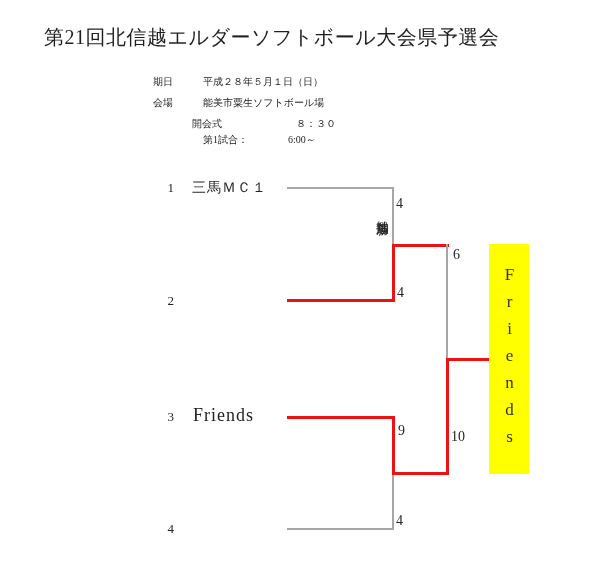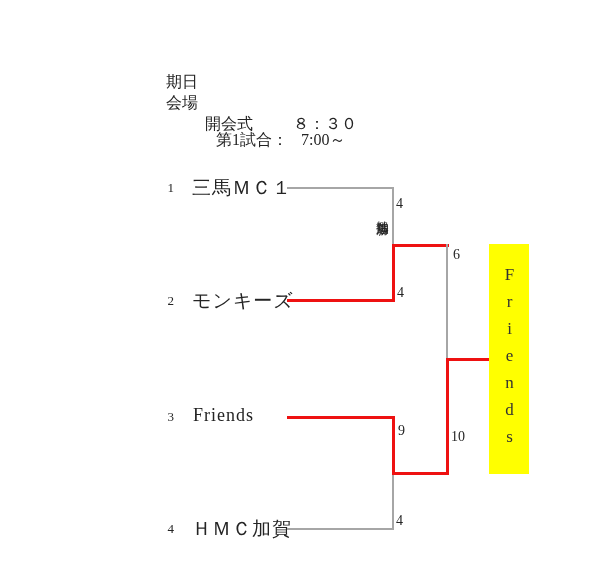--- a/index.html
+++ b/index.html
@@ -4,28 +4,28 @@
 <style>
   html,body{margin:0;padding:0;background:#ffffff;}
   .page{
     position:relative;width:600px;height:585px;background:#ffffff;overflow:hidden;
     font-family:"Liberation Serif","DejaVu Serif",serif;color:#1f1f1f;
   }
   .title{
     position:absolute;left:44px;top:24px;width:512px;
     font-size:20px;letter-spacing:0.5px;white-space:nowrap;color:#1f1f1f;
   }
-  .info-text{position:absolute;font-size:16px;line-height:15px;white-space:nowrap;color:#242424;margin-left:13px;}
+  .info-text{position:absolute;font-size:10px;line-height:15px;white-space:nowrap;color:#242424;}
   
   .hline{position:absolute;height:2px;background:#a6a6a6;}
   .vline{position:absolute;width:2px;background:#a6a6a6;}
   .hline.win{height:3px;background:#ee1111;}
   .vline.win{width:3px;background:#ee1111;}
   .seed{position:absolute;width:18px;text-align:right;font-size:13px;line-height:18px;color:#242424;}
-  .team{position:absolute;font-size:19px;line-height:20px;white-space:nowrap;color:#242424;letter-spacing:1px;}
+  .team{position:absolute;font-size:14px;line-height:20px;white-space:nowrap;color:#242424;letter-spacing:1px;}
   .team.latin{font-size:18px;letter-spacing:1px;}
   .score{position:absolute;font-size:14px;line-height:16px;color:#242424;}
   .lottery{
     position:absolute;left:374px;top:210px;height:72px;
     writing-mode:vertical-rl;text-orientation:upright;
     font-size:13px;line-height:16px;letter-spacing:1px;color:#242424;
   }
   .champion-box{
     position:absolute;left:489px;top:244px;width:40px;height:230px;background:#ffff00;
     display:flex;align-items:center;justify-content:center;
@@ -33,39 +33,40 @@
   .champion-name{
     writing-mode:vertical-lr;text-orientation:upright;
     font-size:17px;letter-spacing:8px;color:#333333;
   }
 </style>
 </head>
 <body>
 
 <div class="page">
 
+  <div class="title">第21回北信越エルダーソフトボール大会県予選会</div>
 
   <span class="info-text" style="left:153px;top:74px">期日</span>
+  <span class="info-text" style="left:203px;top:74px">平成２８年５月１日（日）</span>
   <span class="info-text" style="left:153px;top:95px">会場</span>
+  <span class="info-text" style="left:203px;top:95px">能美市粟生ソフトボール場</span>
   <span class="info-text" style="left:192px;top:116px">開会式</span>
-  <span class="info-text" style="left:280px;top:116px">８：３０</span>
+  <span class="info-text" style="left:296px;top:116px">８：３０</span>
   <span class="info-text" style="left:203px;top:132px">第1試合：</span>
-  <span class="info-text" style="left:288px;top:132px">7:00～</span>
+  <span class="info-text" style="left:288px;top:132px">6:00～</span>
 
   <span class="seed" style="left:156px;top:179px">1</span>
   <span class="team" style="left:192px;top:178px">三馬ＭＣ１</span>
 
   <span class="seed" style="left:156px;top:292px">2</span>
-  <span class="team" style="left:192px;top:291px">モンキーズ</span>
 
   <span class="seed" style="left:156px;top:408px">3</span>
   <span class="team latin" style="left:193px;top:405px">Friends</span>
 
   <span class="seed" style="left:156px;top:520px">4</span>
-  <span class="team" style="left:192px;top:519px">ＨＭＣ加賀</span>
 
   <div class="hline" style="left:287px;top:187px;width:106px"></div>
   <div class="hline win" style="left:287px;top:299px;width:106px"></div>
   <div class="vline" style="left:392px;top:187px;height:57px"></div>
   <div class="vline win" style="left:392px;top:244px;height:58px"></div>
   <div class="hline win" style="left:393px;top:244px;width:56px"></div>
 
   <div class="hline win" style="left:287px;top:416px;width:106px"></div>
   <div class="hline" style="left:287px;top:528px;width:106px"></div>
   <div class="vline win" style="left:392px;top:416px;height:59px"></div>

